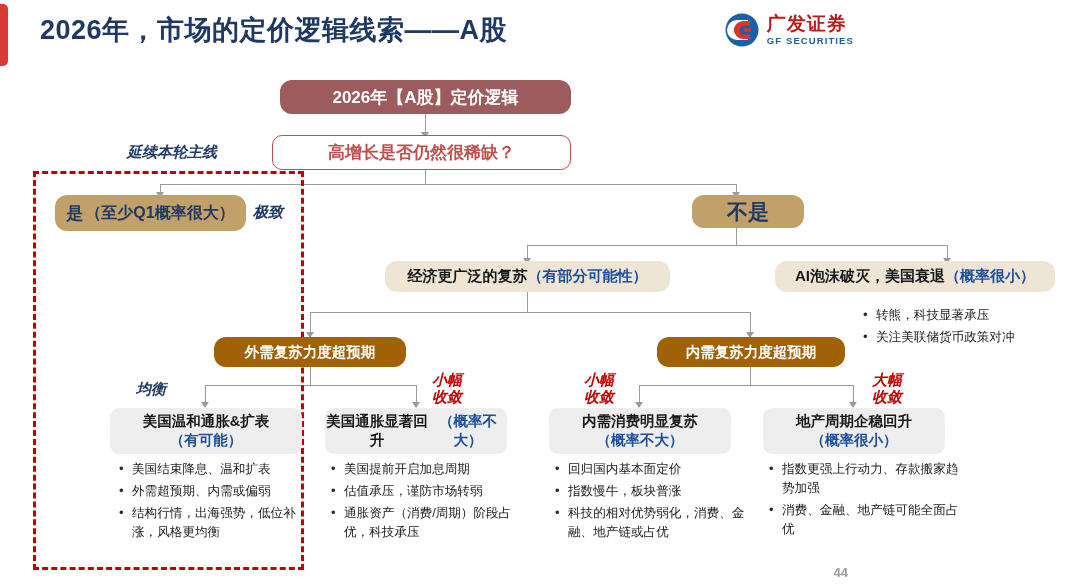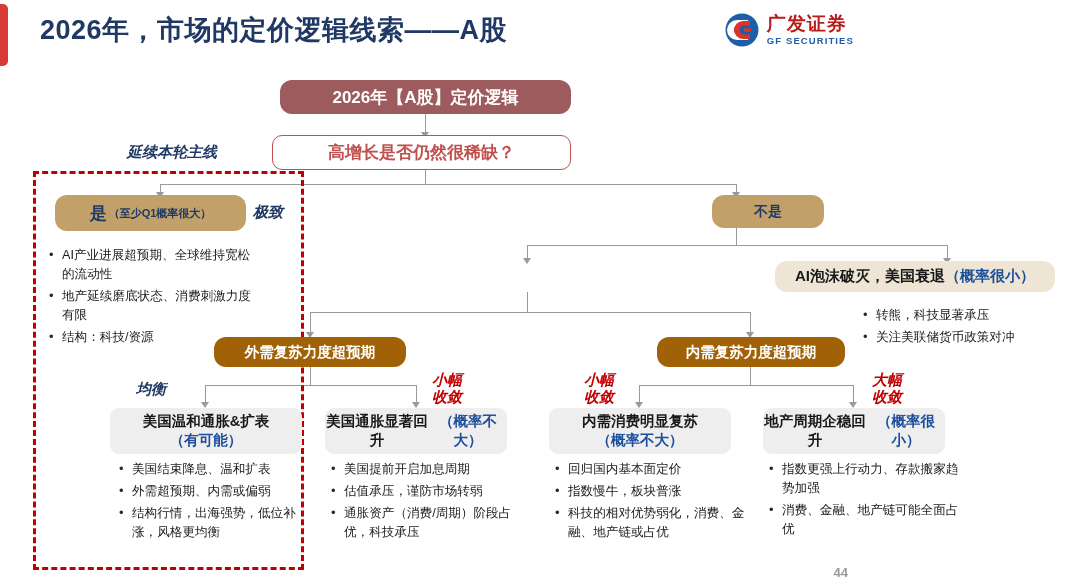--- a/index.html
+++ b/index.html
@@ -121,36 +121,33 @@
   <div class="arw" style="left:849px;top:402px;"></div>
 
   <div class="dashbox" style="left:33px;top:171px;width:271px;height:399px;"></div>
 
   <div class="node n-maroon" style="left:280px;top:80px;width:291px;height:34px;">2026年【A股】定价逻辑</div>
 
   <div class="node n-white" style="left:272px;top:135px;width:299px;height:35px;">高增长是否仍然很稀缺？</div>
 
   <div class="node n-tan" style="left:55px;top:195px;width:191px;height:36px;font-size:14px;">
     <span style="font-size:17px;">是</span>
-    <span style="font-size:11px;margin-left:2px;">（至少Q1概率很大）</span>
+    <span style="font-size:16px;margin-left:2px;">（至少Q1概率很大）</span>
   </div>
 
   <div class="anno anno-blue" style="left:127px;top:143px;font-size:15px;">延续本轮主线</div>
   <div class="anno anno-blue" style="left:253px;top:203px;font-size:15px;">极致</div>
 
-  <div class="bul" style="left:48px;top:246px;width:205px;">
-    <ul>
-      <li>AI产业进展超预期、全球维持宽松的流动性</li>
-      <li>地产延续磨底状态、消费刺激力度有限</li>
-      <li>结构：科技/资源</li>
-    </ul>
-  </div>
-
-  <div class="node n-tan" style="left:712px;top:195px;width:112px;height:33px;font-size:14px;">不是</div>
-
+
+  <div class="node n-tan" style="left:692px;top:195px;width:112px;height:33px;font-size:21px;">不是</div>
+
+  <div class="node n-beige" style="left:385px;top:261px;width:285px;height:31px;">
+    <span>经济更广泛的复苏</span>
+      <span class="blue">（有部分可能性）</span>
+  </div>
 
   <div class="node n-beige" style="left:775px;top:261px;width:280px;height:31px;">
     <span>AI泡沫破灭，美国衰退</span>
       <span class="blue">（概率很小）</span>
   </div>
 
   <div class="bul" style="left:862px;top:306px;width:215px;">
     <ul>
       <li>转熊，科技显著承压</li>
       <li>关注美联储货币政策对冲</li>
@@ -198,21 +195,21 @@
     <div>收敛</div>
   </div>
   <div class="bul" style="left:554px;top:460px;width:192px;">
     <ul>
       <li>回归国内基本面定价</li>
       <li>指数慢牛，板块普涨</li>
       <li>科技的相对优势弱化，消费、金融、地产链或占优</li>
     </ul>
   </div>
 
-  <div class="node n-lgray" style="left:763px;top:408px;width:182px;height:46px;flex-direction:row;justify-content:flex-end;">
+  <div class="node n-lgray" style="left:763px;top:408px;width:182px;height:46px;flex-direction:column;">
     <div>地产周期企稳回升</div>
     <div class="blue">（概率很小）</div>
   </div>
   <div class="anno anno-red" style="left:872px;top:372px;font-size:15px;">
     <div>大幅</div>
     <div>收敛</div>
   </div>
   <div class="bul" style="left:768px;top:460px;width:192px;">
     <ul>
       <li>指数更强上行动力、存款搬家趋势加强</li>

